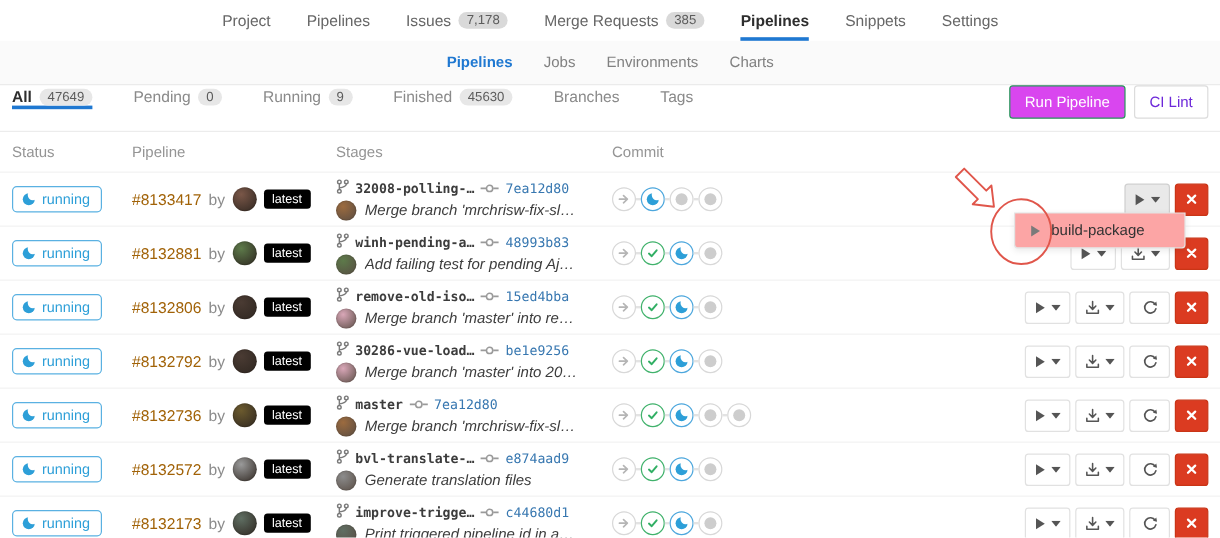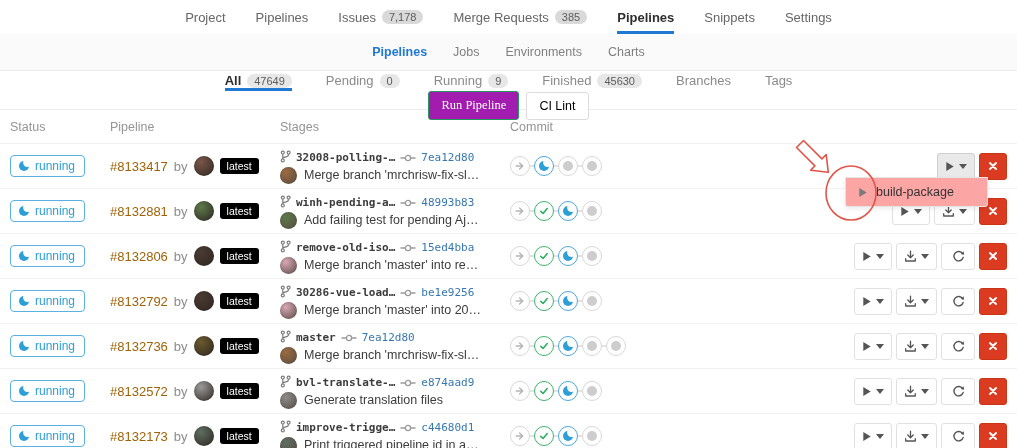--- a/index.html
+++ b/index.html
@@ -13,30 +13,30 @@
   .top-nav .nav-item.active{color:#2e2e2e;font-weight:700;border-bottom-color:#1f78d1;}
   .pill{background:#d9d9d9;color:#5c5c5c;border-radius:9px;padding:1px 7px;font-size:11px;font-weight:400;}
 
   
   .sub-nav{height:36px;background:#fafafa;border-bottom:1px solid #ebebeb;display:flex;justify-content:center;
     align-items:center;gap:26px;}
   .sub-nav .nav-item{font-size:12.5px;color:#808080;cursor:pointer;}
   .sub-nav .nav-item.active{color:#1f78d1;font-weight:700;}
 
   
-  .tabs-bar{height:38px;border-bottom:1px solid #ececec;display:flex;align-items:center;padding:0 10px;flex-direction:column;}
+  .tabs-bar{height:38px;border-bottom:1px solid #ececec;display:flex;align-items:flex-start;padding:0 10px;}
   .tabs{display:flex;gap:34px;flex:1;}
   .tab{display:flex;align-items:center;gap:6px;font-size:13px;color:#8a8a8a;cursor:pointer;
     border-bottom:3px solid transparent;padding-top:2px;}
   .tab.active{color:#2e2e2e;font-weight:700;border-bottom-color:#1f78d1;}
   .tab .pill{background:#e7e7e7;}
   .tabs-actions{display:flex;align-items:center;gap:7px;}
   .btn{font-size:12.5px;border-radius:3px;padding:6px 12px;cursor:pointer;border:1px solid transparent;}
-  .btn-green{background:#a21caf;border-color:#27985a;color:#fff;font-family:Liberation Serif, serif;}
-  .btn-plain{background:#fff;border-color:#dcdcdc;color:#000000;}
+  .btn-green{background:#d946ef;border-color:#27985a;color:#fff;}
+  .btn-plain{background:#fff;border-color:#dcdcdc;color:#6d28d9;}
 
   
   .thead{display:grid;grid-template-columns:100px 170px 230px 1fr auto;align-items:center;height:33px;
     padding:0 10px;color:#959595;font-size:12.5px;border-bottom:1px solid #f1f1f1;}
   .prow{display:grid;grid-template-columns:100px 170px 230px 1fr auto;align-items:center;height:44px;
     padding:0 10px;border-bottom:1px solid #f1f1f1;background:#fff;}
 
   .badge-running{display:inline-flex;align-items:center;gap:5px;border:1px solid #5ab1e2;color:#2d9fd8;
     border-radius:4px;padding:3px 9px 3px 7px;font-size:12px;cursor:pointer;background:#fff;}
 
@@ -48,21 +48,21 @@
   .badge-latest{background:#000000;color:#fff;font-size:10.5px;border-radius:3px;padding:2px 7px;cursor:default;}
 
   .col-commit{display:flex;flex-direction:column;justify-content:center;gap:0;overflow:hidden;}
   .commit-l1{display:flex;align-items:center;gap:5px;}
   .branch{font-family:"DejaVu Sans Mono","Liberation Mono",monospace;font-weight:700;font-size:11px;
     color:#3c3c3c;text-decoration:none;cursor:pointer;white-space:nowrap;}
   .hash{font-family:"DejaVu Sans Mono","Liberation Mono",monospace;font-size:11px;color:#3777b0;
     text-decoration:none;cursor:pointer;}
   .commit-l2{display:flex;align-items:center;gap:7px;font-size:12.5px;color:#3c3c3c;}
   .avatar-sm{width:17px;height:17px;border-radius:50%;flex:none;cursor:pointer;box-shadow:inset 0 0 0 1px rgba(0,0,0,.08);}
-  .msg{white-space:nowrap;overflow:hidden;max-width:195px;}
+  .msg{white-space:nowrap;overflow:hidden;max-width:195px;font-style:italic;}
 
   .col-stages{display:flex;align-items:center;}
   .stage{width:20px;height:20px;border-radius:50%;border:1.5px solid #d8d8d8;box-sizing:border-box;
     display:inline-flex;align-items:center;justify-content:center;background:#fff;cursor:pointer;flex:none;}
   .stage.success{border-color:#41b26c;}
   .stage.running{border-color:#4da7dd;}
   .stage-connector{width:4px;height:2px;background:#e3e3e3;flex:none;}
 
   .col-actions{display:flex;align-items:center;gap:4px;justify-self:end;position:relative;}
   .abtn{height:27px;min-width:34px;border:1px solid #e1e1e1;background:#fff;border-radius:3px;

